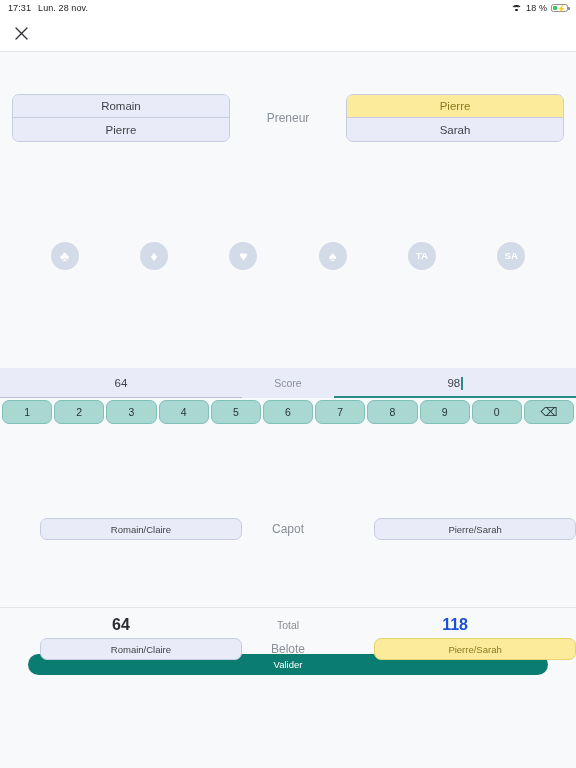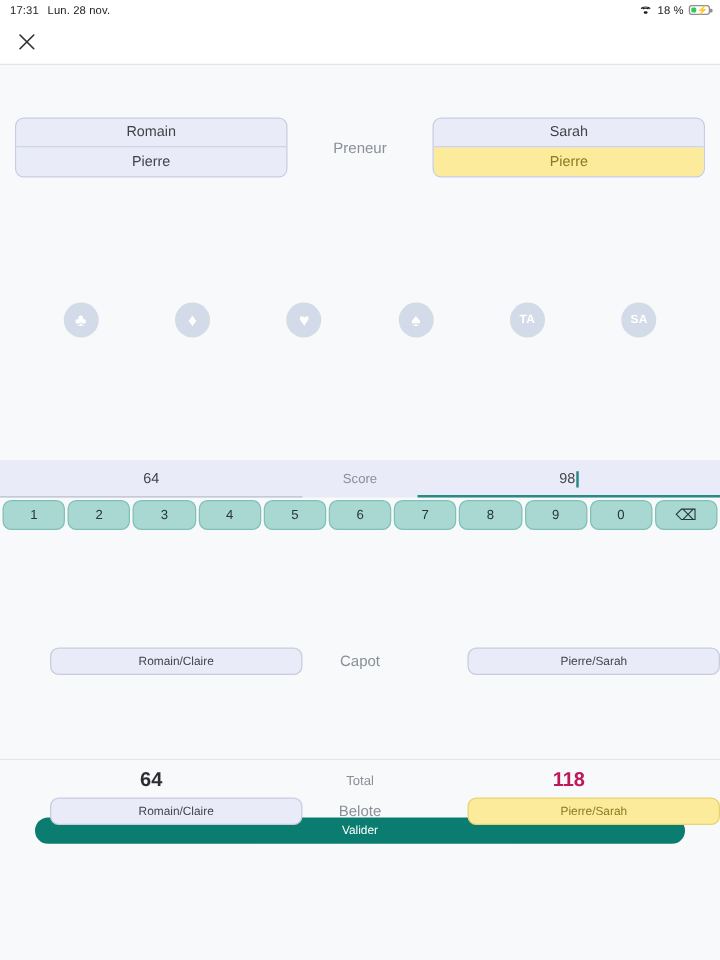--- a/index.html
+++ b/index.html
@@ -110,21 +110,21 @@
     border: 1px solid #c7cce0; background: #e9ecf8;
     display: flex; align-items: center; justify-content: center;
     font-size: 9.5px; color: #41434a; cursor: pointer; margin-left: 40px;
   }
   .pill.selected { background: #fbeb9b; border-color: #e8d46f; color: #8a7a22; }
 
   
   .footer { flex: 0 0 auto; background: #f8f9fa; border-top: 1px solid #e3e5e8; }
   .total-row { height: 34px; display: flex; align-items: center; }
   .total-val { width: 42%; text-align: center; font-size: 16px; font-weight: 700; color: #2b2d31; }
-  .total-val.green { color: #be185d; }
+  .total-val.green { color: #1d4ed8; }
   .total-lbl { flex: 1; text-align: center; font-size: 10.5px; color: #8a8f98; }
   .validate-wrap { padding: 12px 28px 9px; }
   .validate {
     width: 100%; height: 21px; border-radius: 11px; border: none;
     background: #0a7c70; color: #ffffff; font-size: 9.5px;
     font-family: "Liberation Sans", sans-serif;
     display: flex; align-items: center; justify-content: center; cursor: pointer;
   }
 </style>
 </head>
@@ -164,22 +164,22 @@
     <div class="row" style="top:42px;">
       <div class="side">
         <div class="seg-stack">
           <div class="seg-cell">Romain</div>
           <div class="seg-cell">Pierre</div>
         </div>
       </div>
       <div class="mid">Preneur</div>
       <div class="side">
         <div class="seg-stack">
+          <div class="seg-cell selected">Pierre</div>
           <div class="seg-cell">Sarah</div>
-          <div class="seg-cell selected">Pierre</div>
         </div>
       </div>
     </div>
 
     <div class="suits" style="top:190px;">
       <div class="suit">♣</div>
       <div class="suit">♦</div>
       <div class="suit">♥</div>
       <div class="suit">♠</div>
       <div class="suit txt">TA</div>

